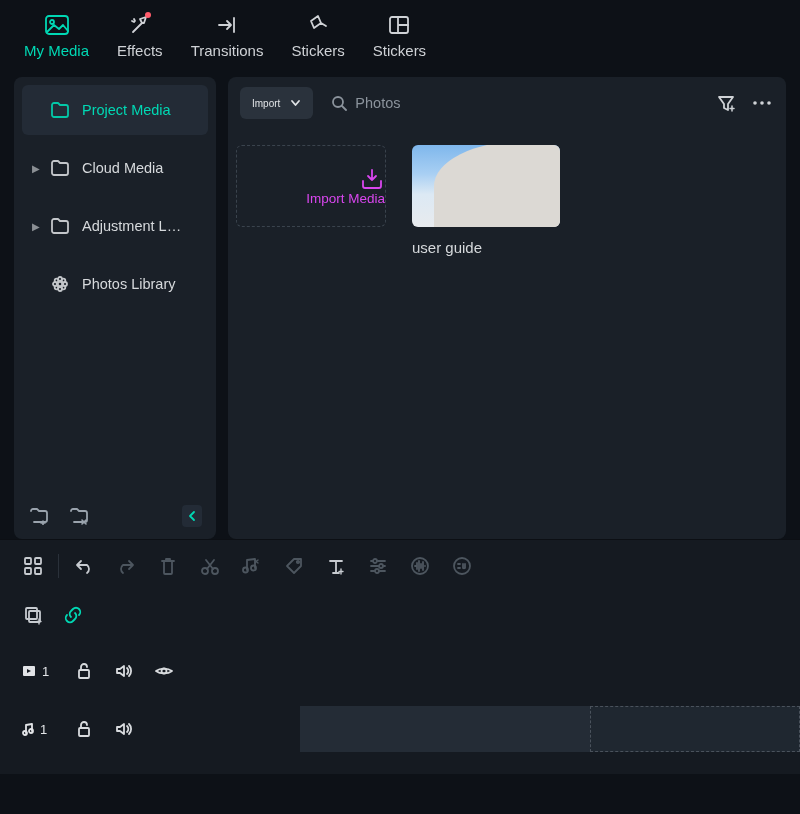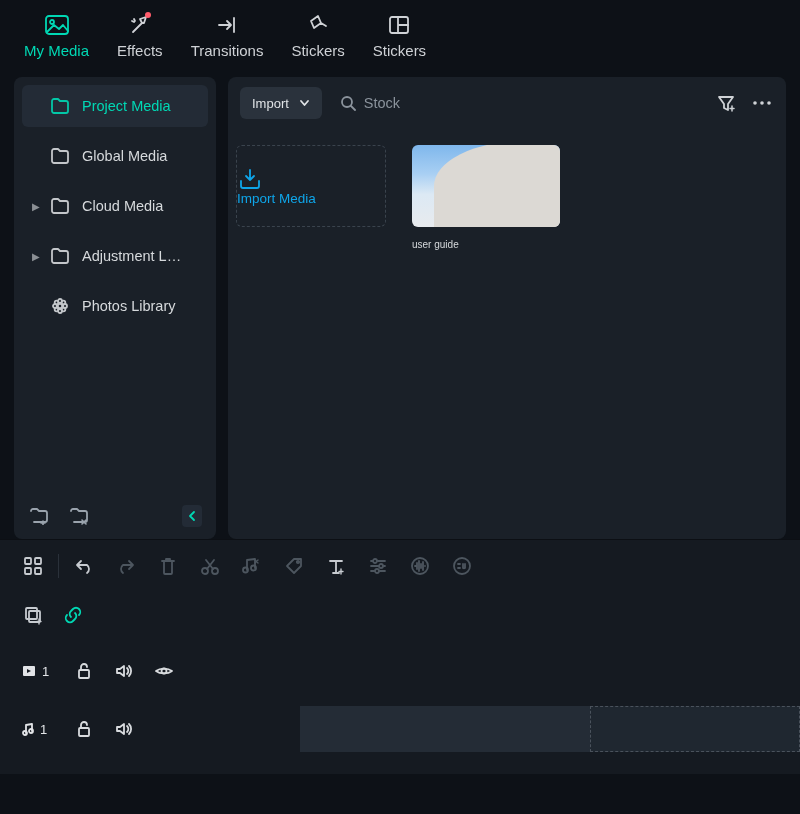--- a/index.html
+++ b/index.html
@@ -10,44 +10,44 @@
 .tab { display: flex; flex-direction: column; align-items: center; gap: 4px; padding: 4px 10px; cursor: pointer; color: #cfd2d6; font-size: 15px; }
 .tab.active { color: #00d8b4; }
 .tab-icon { width: 26px; height: 26px; display: flex; align-items: center; justify-content: center; }
 
 
 .main { display: flex; padding: 10px 14px 0 14px; gap: 12px; height: 472px; }
 
 
 .sidebar { width: 202px; background: #1a2028; border-radius: 8px; display: flex; flex-direction: column; padding: 8px; }
 .sidebar-list { flex: 1; display: flex; flex-direction: column; gap: 8px; }
-.sidebar-item { display: flex; align-items: center; gap: 12px; height: 42px; padding: 0 10px; border-radius: 6px; cursor: pointer; font-size: 14.5px; color: #d6d9dc; }
+.sidebar-item { display: flex; align-items: center; gap: 12px; height: 50px; padding: 0 10px; border-radius: 6px; cursor: pointer; font-size: 14.5px; color: #d6d9dc; }
 .sidebar-item.active { background: #232b36; color: #00d8b4; }
 .sidebar-item .chev { width: 8px; opacity: .6; font-size: 10px; margin-right: -2px; }
 .sidebar-item .icon { width: 20px; height: 20px; display: flex; align-items: center; justify-content: center; opacity: .9; }
 .sidebar-item .txt { white-space: nowrap; overflow: hidden; text-overflow: ellipsis; flex: 1; }
 .sidebar-footer { display: flex; align-items: center; gap: 18px; padding: 6px 6px 4px 6px; }
 .sidebar-footer .spacer { flex: 1; }
 .sq-icon-btn { width: 22px; height: 22px; display: flex; align-items: center; justify-content: center; cursor: pointer; color: #9aa3ad; border-radius: 4px; }
 .sq-icon-btn.caret { background: #232b36; color: #00d8b4; width: 20px; height: 22px; }
 
 
 .content { flex: 1; background: #1a2028; border-radius: 8px; display: flex; flex-direction: column; }
 .content-toolbar { display: flex; align-items: center; gap: 12px; padding: 10px 12px 8px 12px; }
-.pill-btn { display: inline-flex; align-items: center; gap: 10px; background: #2a323c; border-radius: 6px; height: 32px; padding: 0 12px; cursor: pointer; font-size: 13px; color: #e0e3e6; }
+.pill-btn { display: inline-flex; align-items: center; gap: 10px; background: #2a323c; border-radius: 6px; height: 32px; padding: 0 12px; cursor: pointer; font-size: 10px; color: #e0e3e6; }
 .search-wrap { display: flex; align-items: center; gap: 8px; color: #8b939c; font-size: 14.5px; margin-left: 6px; }
 .content-toolbar .spacer { flex: 1; }
 .icon-btn { width: 24px; height: 24px; display: flex; align-items: center; justify-content: center; cursor: pointer; color: #cfd2d6; }
 .media-grid { display: flex; gap: 26px; padding: 18px 8px; }
-.import-tile { width: 150px; height: 82px; border: 1px dashed #3a434d; border-radius: 6px; display: flex; flex-direction: column; align-items: flex-start; justify-content: center; cursor: pointer; color: #0ea5e9; font-size: 13.5px; }
+.import-tile { width: 150px; height: 82px; border: 1px dashed #3a434d; border-radius: 6px; display: flex; flex-direction: column; align-items: flex-end; justify-content: center; cursor: pointer; color: #d946ef; font-size: 13.5px; }
 .clip { width: 148px; display: flex; flex-direction: column; gap: 12px; align-items: flex-start; }
 .thumb { width: 148px; height: 82px; border-radius: 6px; background: linear-gradient(180deg,#7fb7ec 0%, #a8cff3 35%, #dce9f4 60%, #e8ebee 100%); position: relative; overflow: hidden; cursor: pointer; }
 .thumb::after{ content:""; position:absolute; bottom:-4px; left:22px; width:180px; height:90px; background:#dcd9d4; border-radius:50% 50% 0 0; }
 .thumb::before{ content:""; position:absolute; top:10px; left:38px; width:14px; height:46px; background:#efece7; transform:rotate(14deg); clip-path: polygon(50% 0, 100% 100%, 0 100%);}
-.clip-name { font-size: 10px; color: #d5d8db; }
+.clip-name { font-size: 15px; color: #d5d8db; }
 
 
 .timeline-toolbar { display: flex; align-items: center; gap: 20px; padding: 14px 18px 12px 22px; background: #151a21; border-top: 1px solid #0c0f14; }
 .timeline-toolbar .divider { width: 1px; height: 24px; background: #2a313a; margin: 0 -6px; }
 .tl-icon { width: 22px; height: 22px; display:flex; align-items:center; justify-content:center; cursor:pointer; color:#c7cbd0; }
 .tl-icon.dim { color:#4d565f; cursor:default; }
 
 
 .tracks { background:#151a21; padding: 8px 0 16px 0; }
 .track-header-row { display:flex; align-items:center; gap:18px; padding: 6px 22px 16px 22px; }
@@ -119,29 +119,20 @@
   <div class="sidebar">
     <div class="sidebar-list">
       <div class="sidebar-item active">
         <span class="chev"></span>
         <span class="icon">
             <svg width="20" height="18" viewBox="0 0 20 18">
               <path d="M2 4 a2 2 0 0 1 2-2 h4 l2 2 h6 a2 2 0 0 1 2 2 v8 a2 2 0 0 1 -2 2 H4 a2 2 0 0 1 -2-2 Z"></path>
             </svg>
           </span>
         <span class="txt">Project Media</span>
-      </div>
-      <div class="sidebar-item">
-        <span class="chev"></span>
-        <span class="icon">
-            <svg width="20" height="18" viewBox="0 0 20 18">
-              <path d="M2 4 a2 2 0 0 1 2-2 h4 l2 2 h6 a2 2 0 0 1 2 2 v8 a2 2 0 0 1 -2 2 H4 a2 2 0 0 1 -2-2 Z"></path>
-            </svg>
-          </span>
-        <span class="txt">Global Media</span>
       </div>
       <div class="sidebar-item">
         <span class="chev">▶</span>
         <span class="icon">
             <svg width="20" height="18" viewBox="0 0 20 18">
               <path d="M2 4 a2 2 0 0 1 2-2 h4 l2 2 h6 a2 2 0 0 1 2 2 v8 a2 2 0 0 1 -2 2 H4 a2 2 0 0 1 -2-2 Z"></path>
             </svg>
           </span>
         <span class="txt">Cloud Media</span>
       </div>
@@ -200,21 +191,21 @@
         <span>Import</span>
         <svg width="11" height="8" viewBox="0 0 11 8">
             <path d="M2 2 L5.5 6 L9 2"></path>
           </svg>
       </div>
       <div class="search-wrap">
         <svg width="16" height="16" viewBox="0 0 16 16">
             <circle cx="7" cy="7" r="5"></circle>
             <path d="M11 11 L15 15"></path>
           </svg>
-        <span>Stock</span>
+        <span>Photos</span>
       </div>
       <span class="spacer"></span>
       <span class="icon-btn">
           <svg width="20" height="18" viewBox="0 0 20 18">
             <path d="M3 3 H17 L12 10 V16 L8 14 V10 Z"></path>
             <path d="M16 12 v5 M14 14.5 h4" stroke-width="1.5"></path>
           </svg>
         </span>
       <span class="icon-btn">
           <svg width="20" height="6" viewBox="0 0 20 6">

